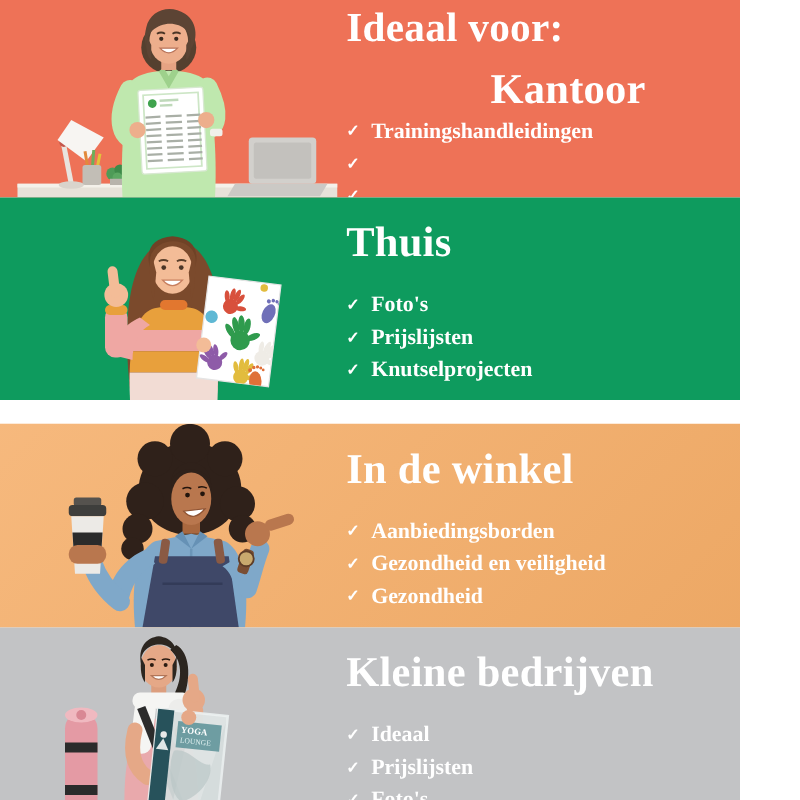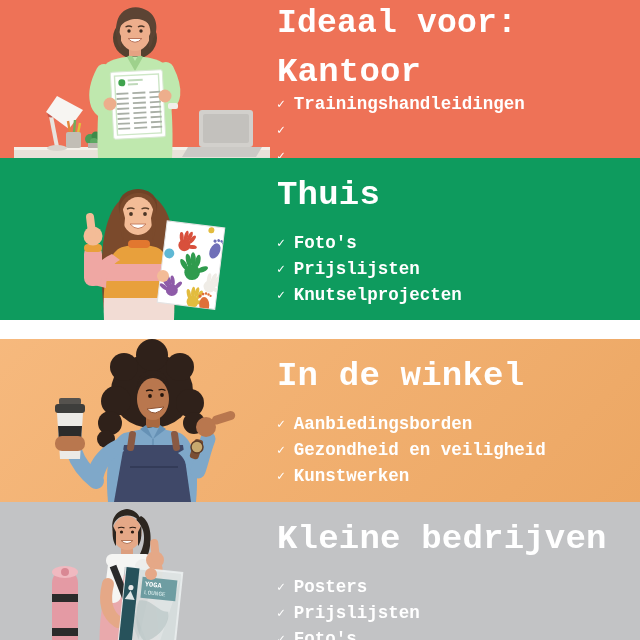--- a/index.html
+++ b/index.html
@@ -1,36 +1,36 @@
 <!DOCTYPE html>
 <html><head>
 <meta charset="utf-8">
 <style>
   html,body{margin:0;padding:0;}
   .poster{
-    position:relative;width:640px;height:640px;overflow:hidden;
-    font-family:Liberation Mono, monospace;color:#fff;background:#fff;
+    position:relative;width:592px;height:640px;overflow:hidden;
+    font-family:Liberation Serif, serif;color:#fff;background:#fff;
   }
   .band{position:relative;width:640px;overflow:hidden;}
   .band-kantoor{height:158px;}
   .band-thuis{height:162px;}
   .band-winkel{height:163px;margin-top:19px;}
   .band-bedrijven{height:157px;}
   .band-winkel::before{
     content:"";position:absolute;inset:0;pointer-events:none;
     background:linear-gradient(315deg, rgba(120,60,0,.07), rgba(255,255,255,.12));
   }
   .photo{position:absolute;left:0;top:0;width:270px;height:100%;display:block;}
   .text{position:absolute;left:277px;right:8px;}
   .text-kantoor{top:5px;}
   .text-std{top:18px;}
   h1,h2{margin:0;font-weight:700;}
   h1{font-size:33px;line-height:1.14;letter-spacing:.2px;}
   h2{font-size:34px;line-height:1.12;letter-spacing:.2px;}
-  .text-kantoor h2{margin-top:10px;}
+  .text-kantoor h2{margin-top:10px;text-align:center;}
   ul{margin:0;padding:0;list-style:none;}
   .text-kantoor ul{margin-top:0;}
   .text-std ul{margin-top:16px;}
   li{display:flex;align-items:center;gap:9px;line-height:26px;font-size:17.5px;font-weight:700;}
   .chk{font-size:13px;font-weight:900;flex:0 0 auto;transform:translateY(1px);}
 </style>
 </head>
 <body>
 
 <div class="poster">
@@ -283,21 +283,21 @@
         <li>
             <span class="chk">✓</span>
             <span>Aanbiedingsborden</span>
           </li>
         <li>
             <span class="chk">✓</span>
             <span>Gezondheid en veiligheid</span>
           </li>
         <li>
             <span class="chk">✓</span>
-            <span>Kunstwerken</span>
+            <span>Gezondheid</span>
           </li>
       </ul>
     </div>
   </section>
 
   <section class="band band-bedrijven" style="background-color: rgb(194, 195, 197);">
     <svg class="photo" viewBox="0 0 270 157" aria-hidden="true">
       <g>
 
         <g>
@@ -348,21 +348,21 @@
         <text x="142" y="85" font-size="7" font-weight="bold" fill="#FFFFFF">YOGA</text>
         <text x="142" y="93" font-size="6" fill="#DFF0F0">LOUNGE</text>
       </g>
       <circle cx="151" cy="72" r="6" fill="#E5A887"></circle>
     </svg>
     <div class="text text-std">
       <h2>Kleine bedrijven</h2>
       <ul>
         <li>
             <span class="chk">✓</span>
-            <span>Posters</span>
+            <span>Ideaal</span>
           </li>
         <li>
             <span class="chk">✓</span>
             <span>Prijslijsten</span>
           </li>
         <li>
             <span class="chk">✓</span>
             <span>Foto's</span>
           </li>
       </ul>

